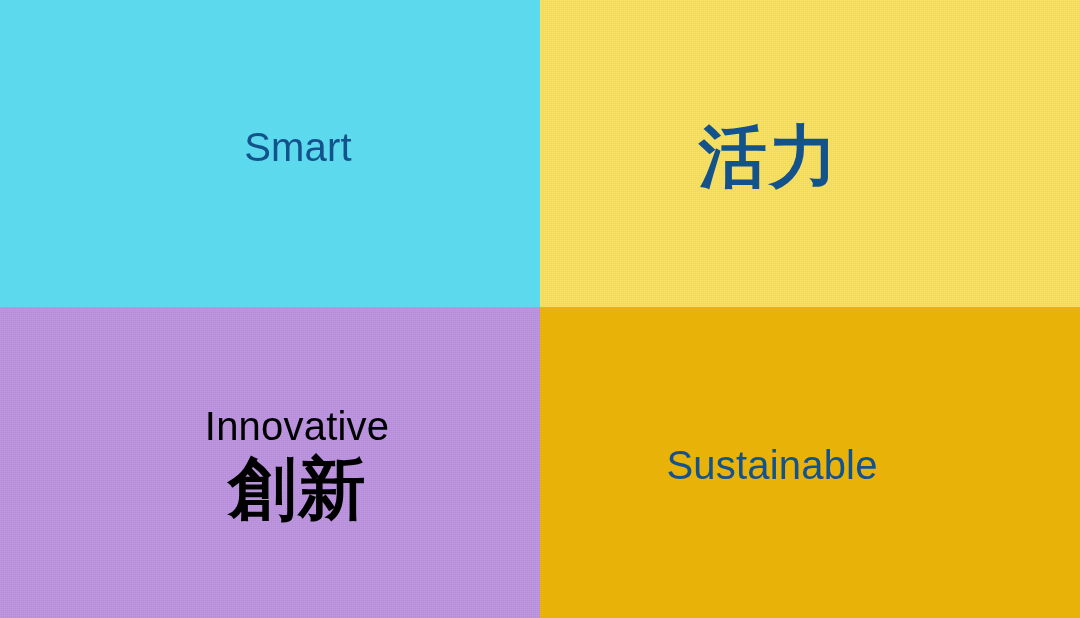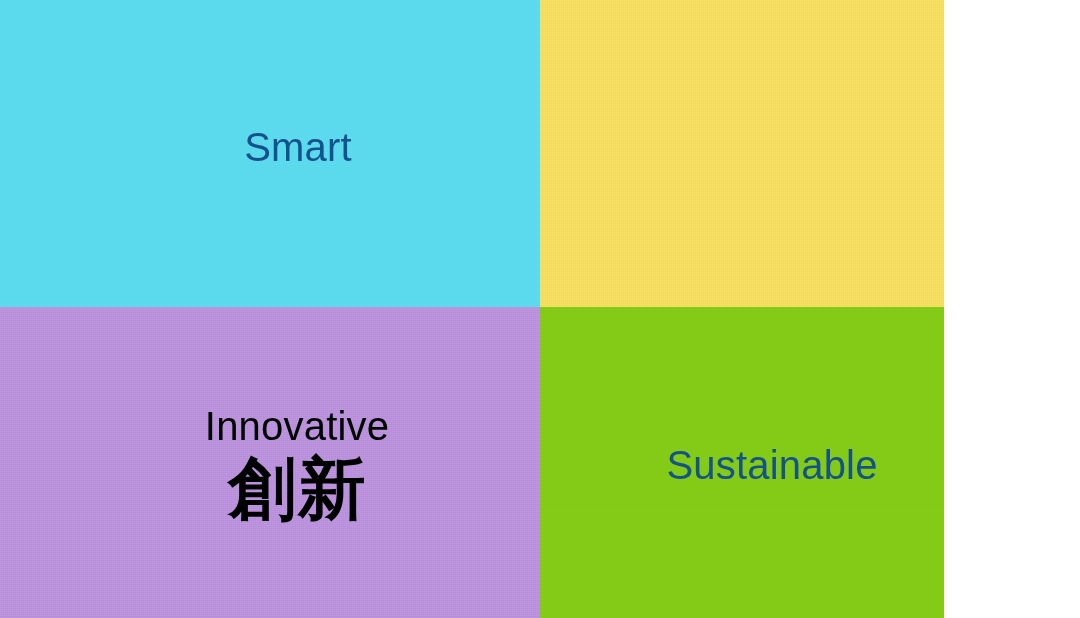--- a/index.html
+++ b/index.html
@@ -93,41 +93,42 @@
 
   .q-innovative  .quad-text { transform: translate(27px, 3px); }
   .q-innovative  .label-zh  { letter-spacing: 0.02em; padding-left: 0.02em; text-align: center; }
 
   .q-sustainable .quad-text { transform: translate(-38px, 3px); }
   .q-sustainable .label-zh  { letter-spacing: 0.03em; padding-left: 0.03em; }
 </style>
 </head>
 <body>
 
-<div id="poster" style="width: 944px; height: 618px;">
+<div id="poster" style="width: 1080px; height: 618px;">
   <div class="quad-grid">
 
     <div class="quad q-smart" style="background-color: rgb(91, 218, 238); color: rgb(20, 82, 140);">
       <div class="quad-text">
         <span class="label-en">Smart</span>
       </div>
     </div>
 
     <div class="quad q-energetic" style="background-color: rgb(248, 224, 94); color: rgb(20, 82, 140);">
       <div class="quad-text">
+        <span class="label-zh">活力</span>
       </div>
     </div>
 
     <div class="quad q-innovative" style="background-color: rgb(187, 146, 223); color: #000000;">
       <div class="quad-text">
         <span class="label-en">Innovative</span>
         <span class="label-zh">創新</span>
       </div>
     </div>
 
-    <div class="quad q-sustainable" style="background-color: #84cc16; color: rgb(20, 82, 140);">
+    <div class="quad q-sustainable" style="background-color: #eab308; color: rgb(20, 82, 140);">
       <div class="quad-text">
         <span class="label-en">Sustainable</span>
       </div>
     </div>
 
   </div>
 </div>
 
 </body></html>

